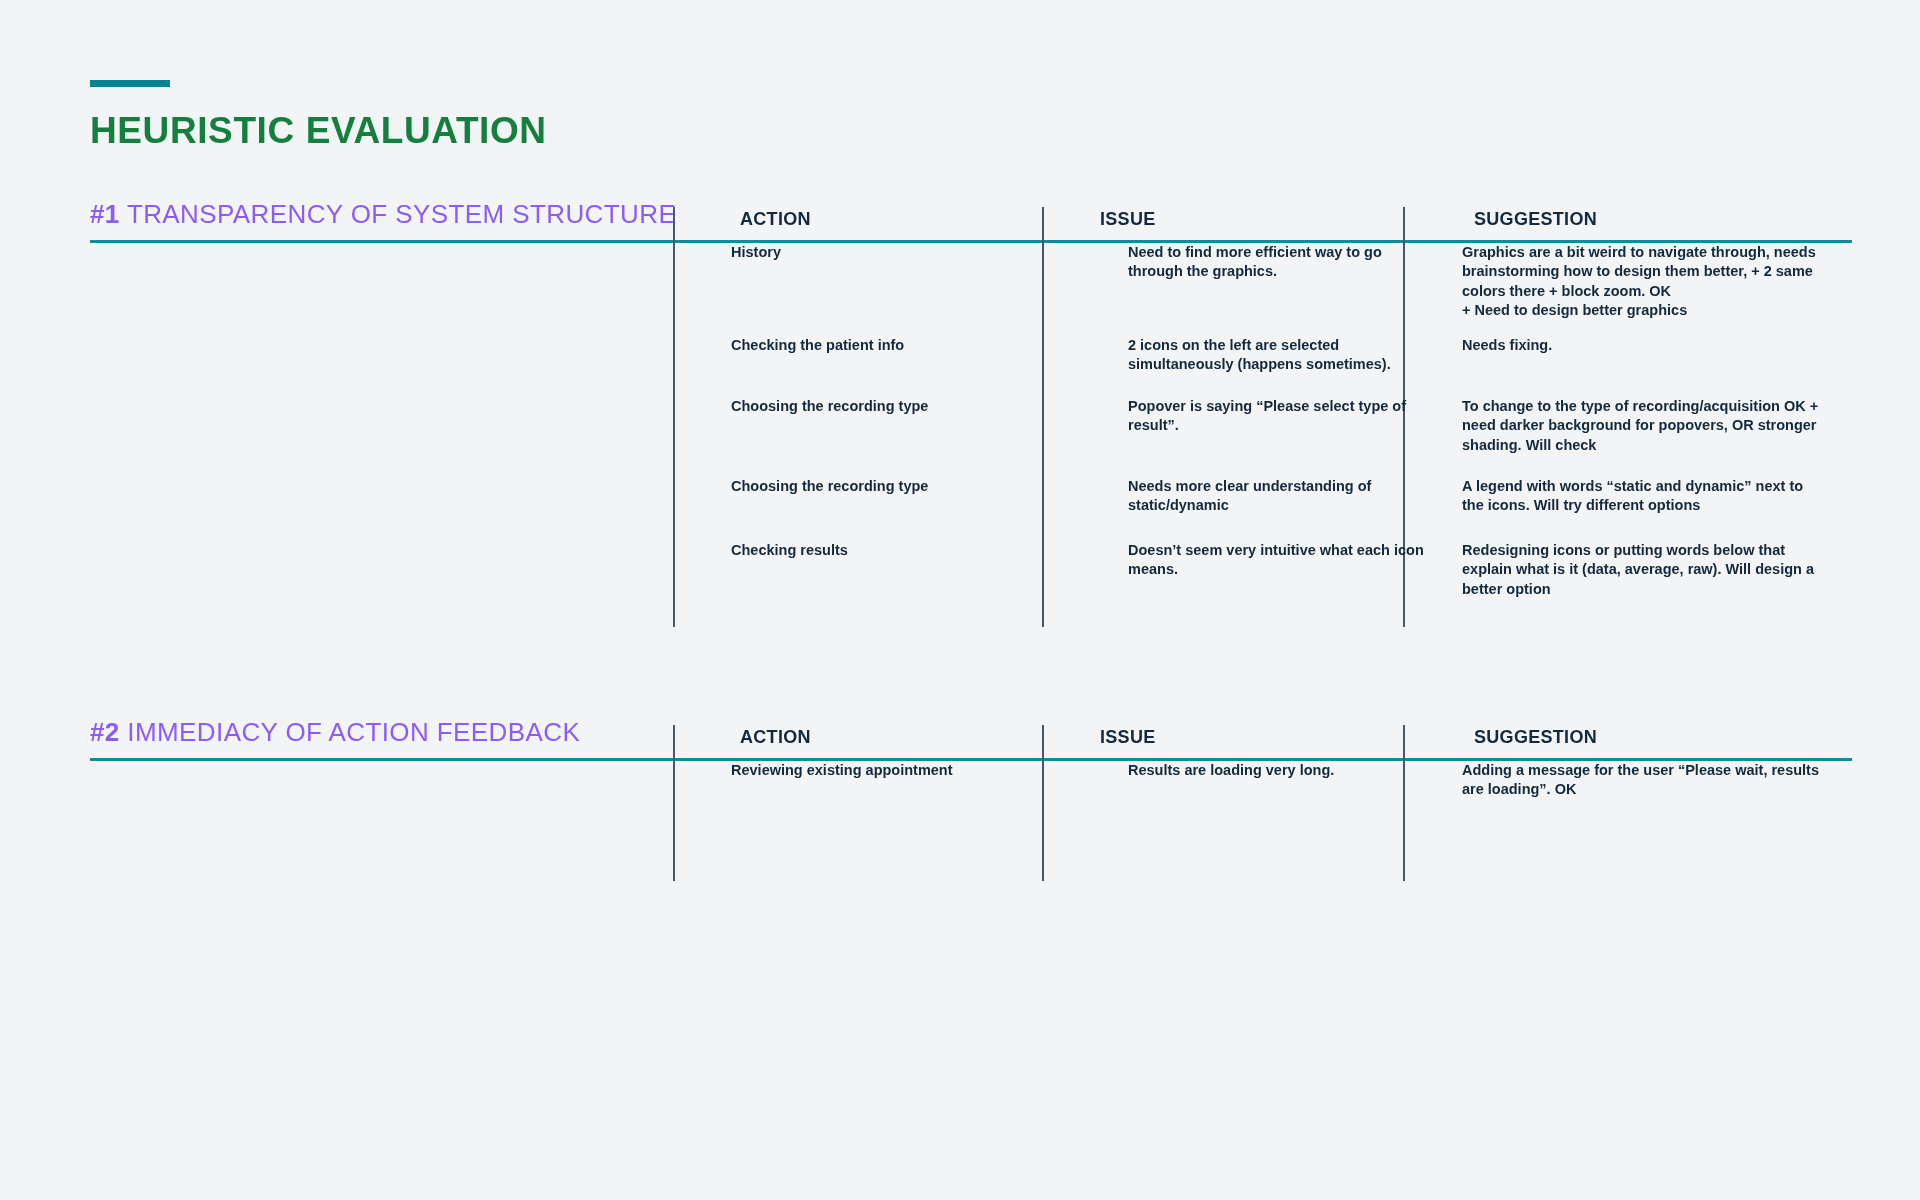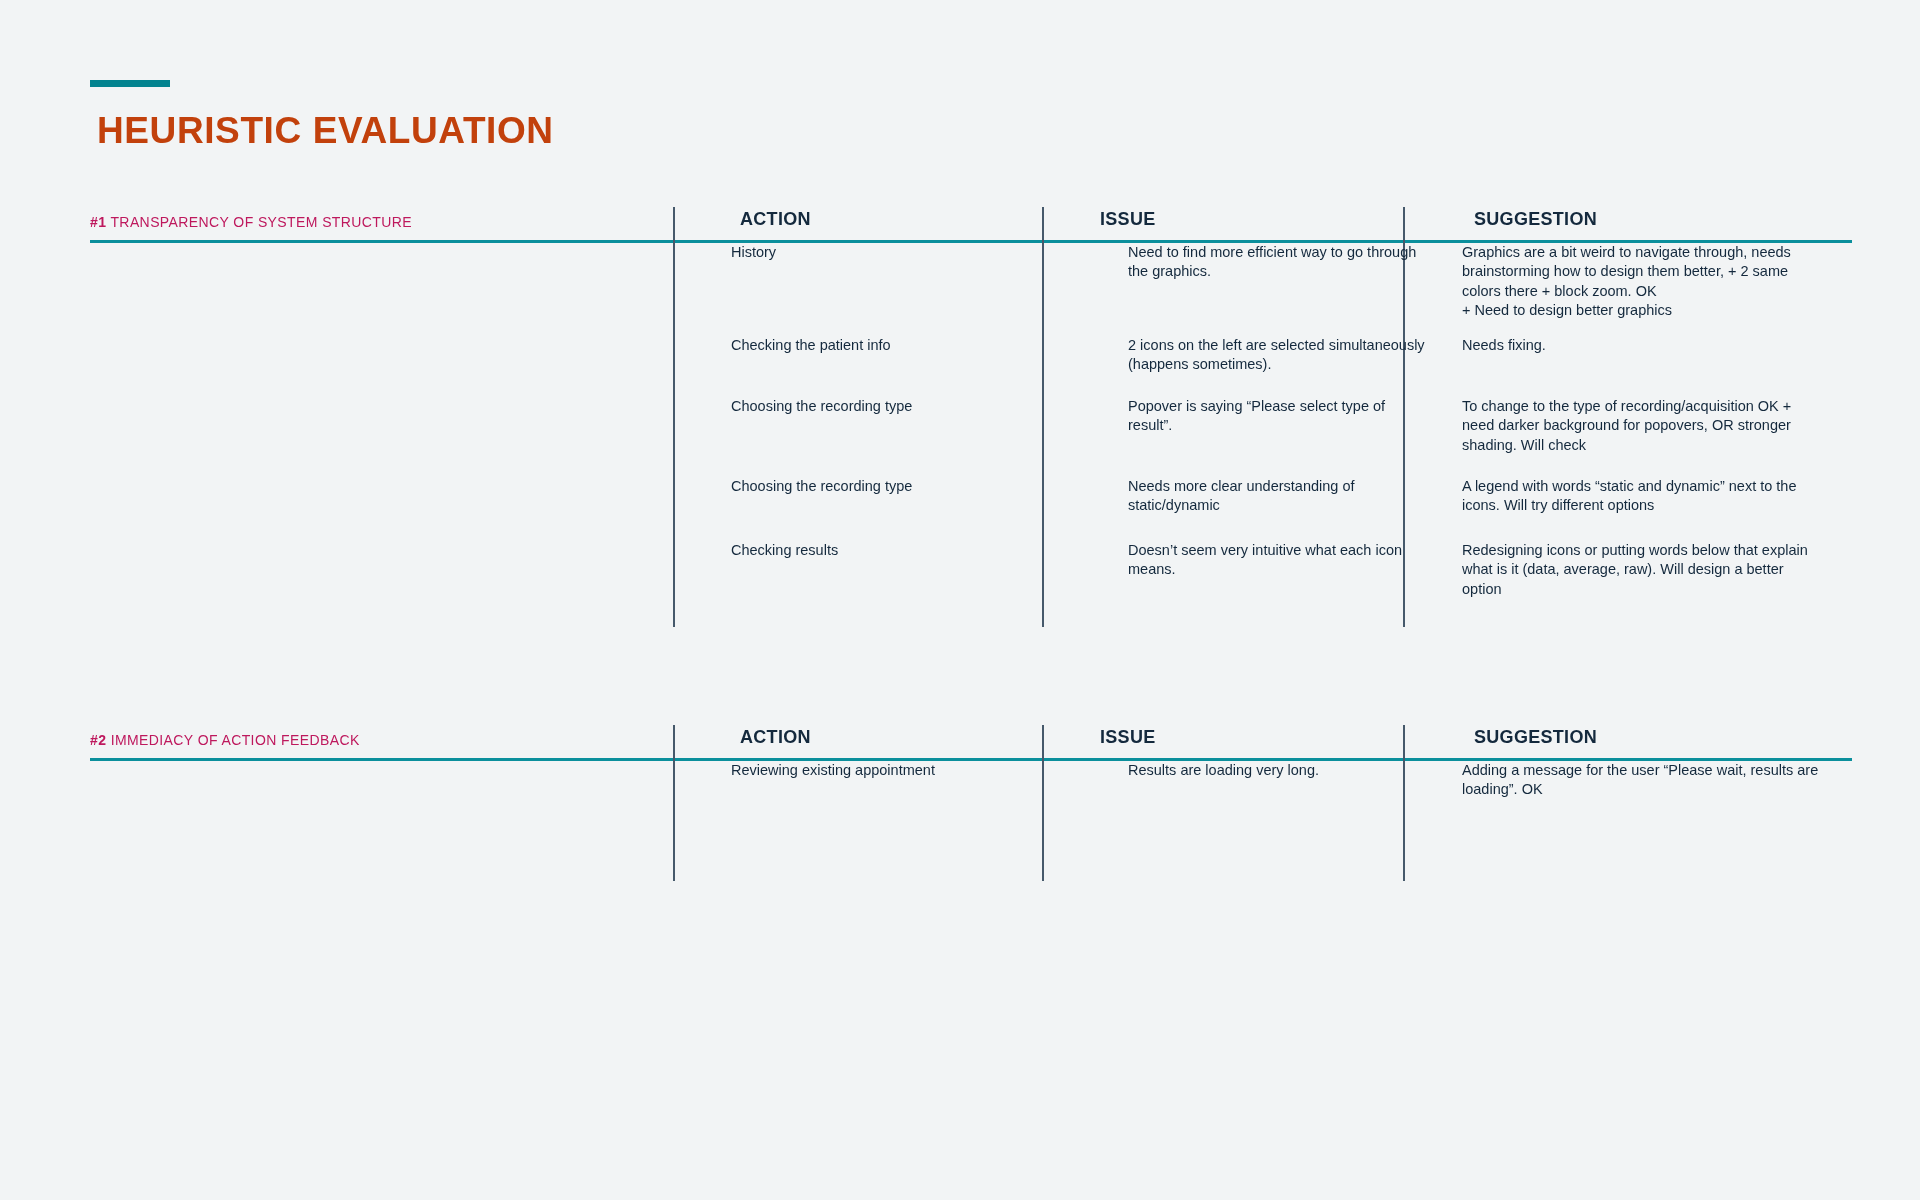--- a/index.html
+++ b/index.html
@@ -31,46 +31,46 @@
   .accent-bar {
     width: 80px;
     height: 7px;
     background: #03838f;
     margin-bottom: 24px;
   }
   .page-title {
     font-size: 37px;
     font-weight: bold;
     letter-spacing: 0.6px;
-    color: #c2410c;
+    color: #15803d;
     line-height: 1.1;
-    margin: 7px;
+    margin: 0;
   }
 
   
   .section {
     position: absolute;
     left: 90px;
     width: 1762px;
   }
   #section-1 { top: 190px; }
   #section-2 { top: 708px; }
 
   .section-head {
     position: relative;
     height: 50px;
   }
   .heuristic-title {
     position: absolute;
     left: 0;
     bottom: 10px;
-    font-size: 14px;
+    font-size: 26px;
     font-weight: normal;
     letter-spacing: 0.4px;
-    color: #be185d;
+    color: #8b5cf6;
     white-space: nowrap;
   }
   .heuristic-title .num {
     font-weight: bold;
   }
   .col-head {
     position: absolute;
     bottom: 10px;
     font-size: 18px;
     font-weight: bold;
@@ -114,21 +114,21 @@
   .row {
     position: absolute;
     left: 0;
     width: 1762px;
   }
 
   .cell {
     position: absolute;
     top: 0;
     font-size: 14.5px;
-    font-weight: normal;
+    font-weight: bold;
     line-height: 1.33;
     color: #14293d;
     white-space: pre-line;
   }
   .cell.action     { left: 641px; width: 300px; }
   .cell.issue      { left: 1010px; width: 300px; margin-left: 28px; }
   .cell.suggestion { left: 1372px; width: 360px; }
 </style>
 </head>
 <body>

